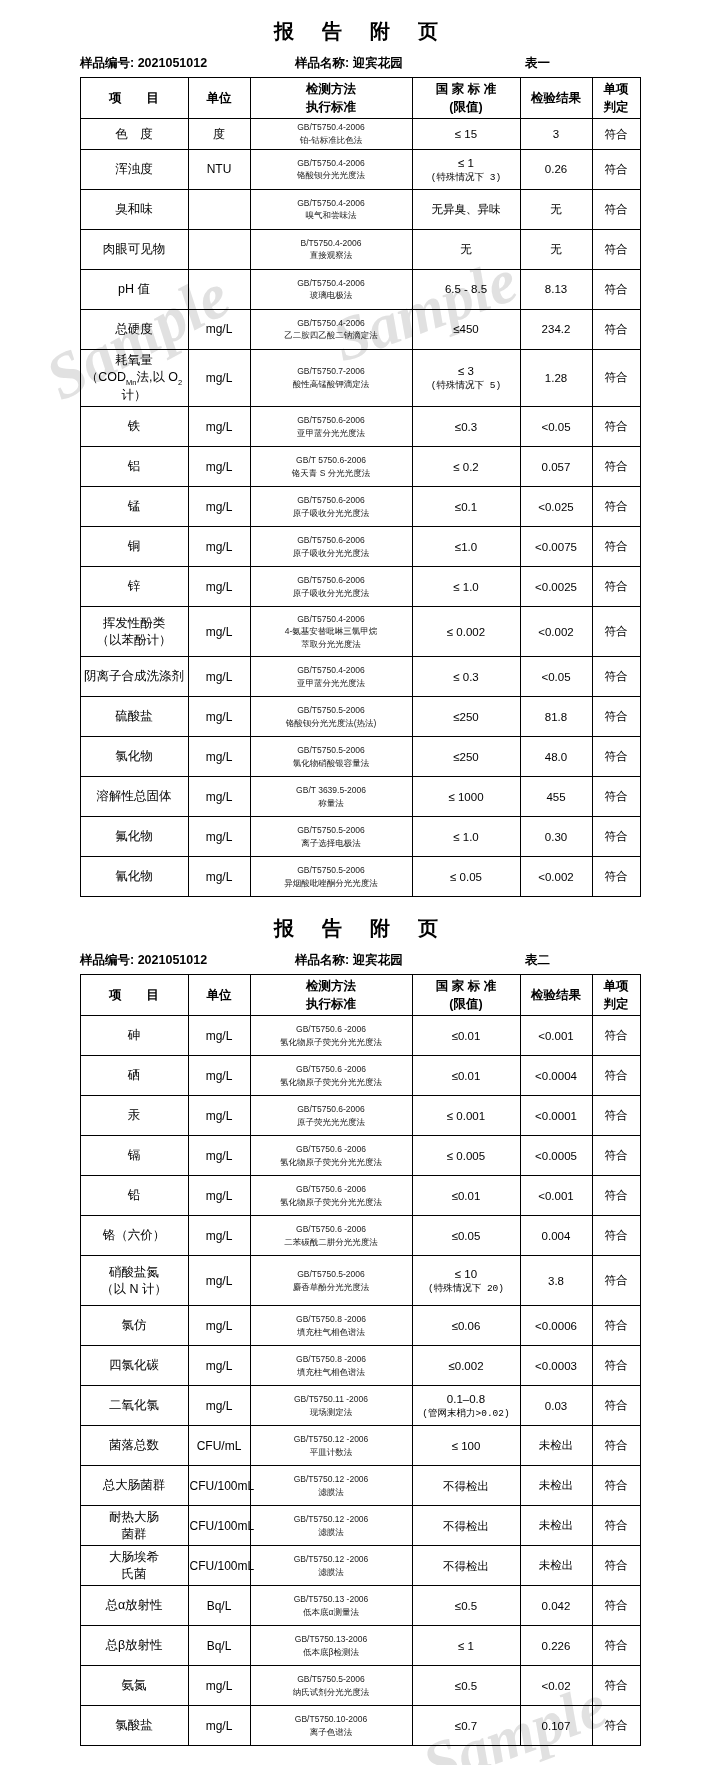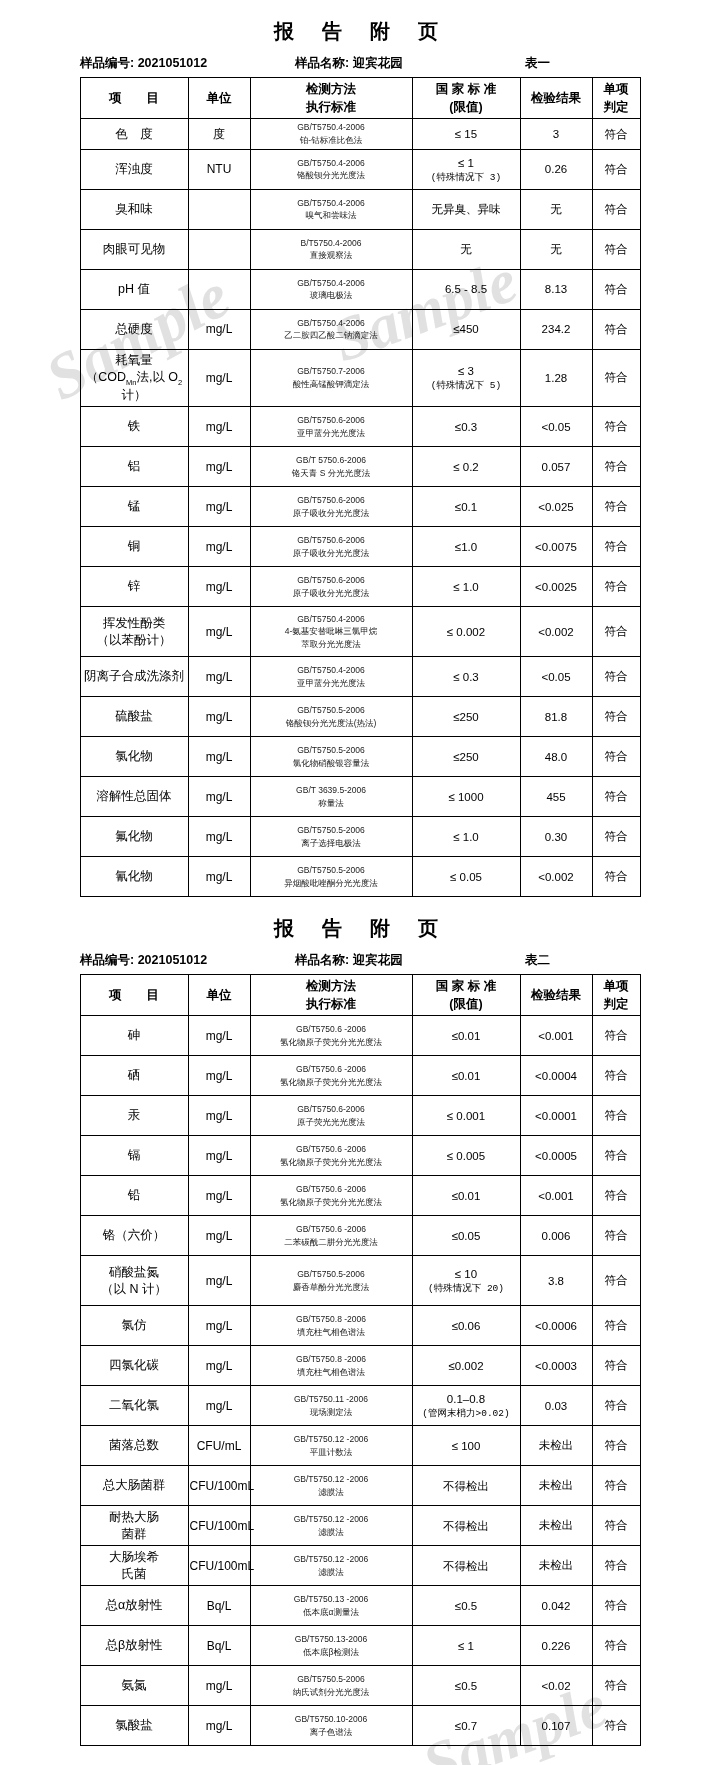--- a/index.html
+++ b/index.html
@@ -441,21 +441,21 @@
               <td class="judge">符合</td>
             </tr>
             <tr class="row-h2">
               <td class="item">铬（六价）</td>
               <td class="unit">mg/L</td>
               <td class="method">
                 <span class="m1">GB/T5750.6 -2006</span>
                 <span class="m2">二苯碳酰二肼分光光度法</span>
               </td>
               <td class="std"><span>≤0.05</span></td>
-              <td class="result">0.006</td>
+              <td class="result">0.004</td>
               <td class="judge">符合</td>
             </tr>
             <tr class="row-h3">
               <td class="item">硝酸盐氮<br>（以 N 计）</td>
               <td class="unit">mg/L</td>
               <td class="method">
                 <span class="m1">GB/T5750.5-2006</span>
                 <span class="m2">麝香草酚分光光度法</span>
               </td>
               <td class="std"><span>≤ 10</span><span class="s2">(特殊情况下 20)</span></td>

